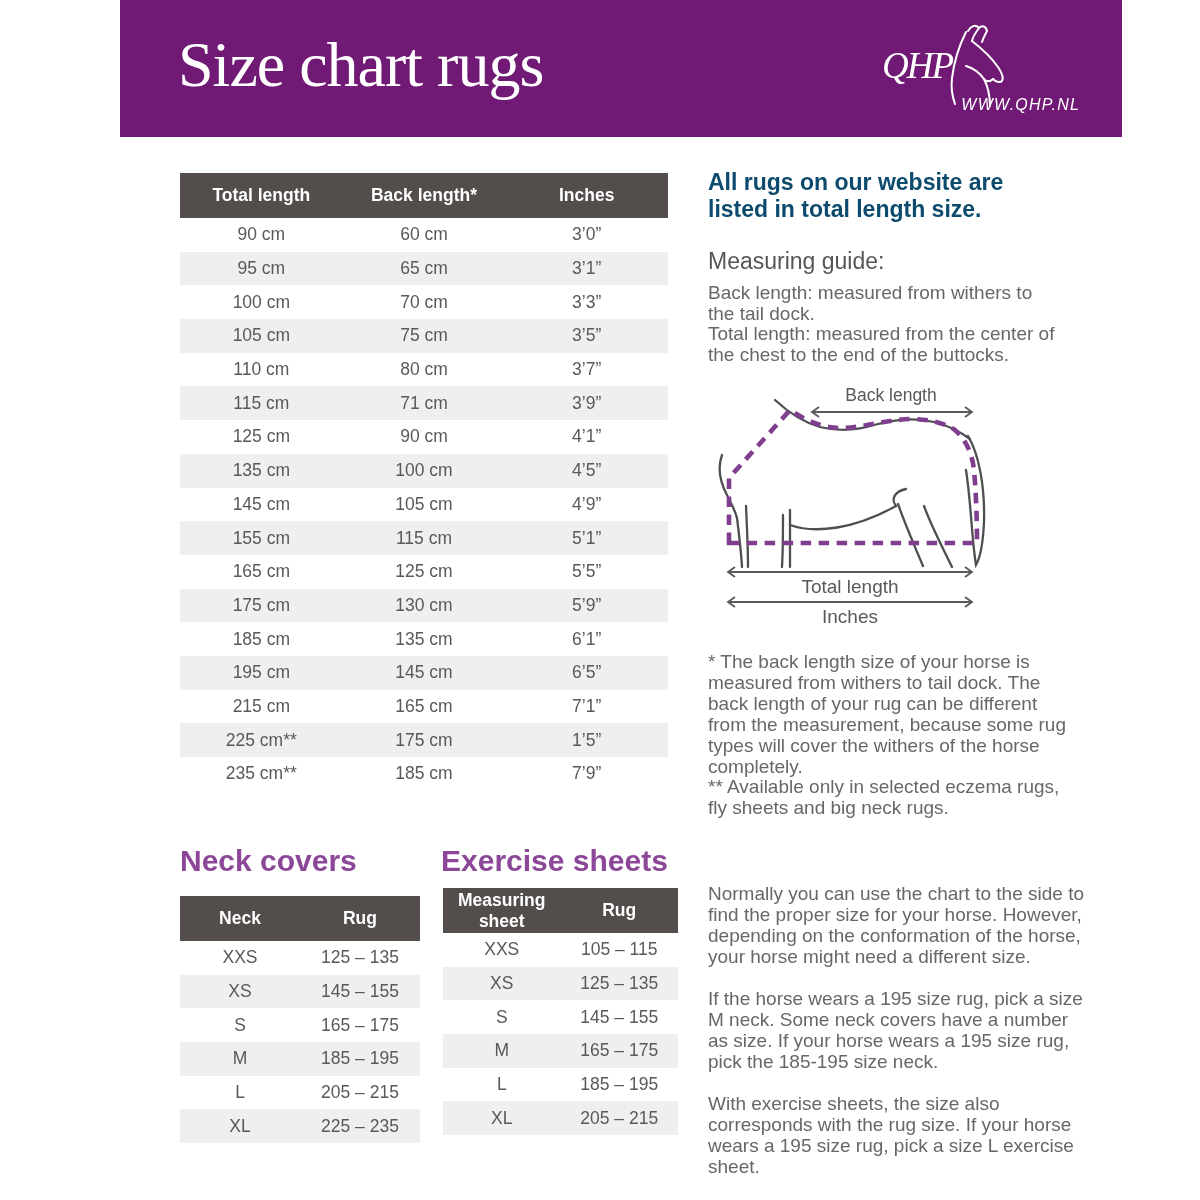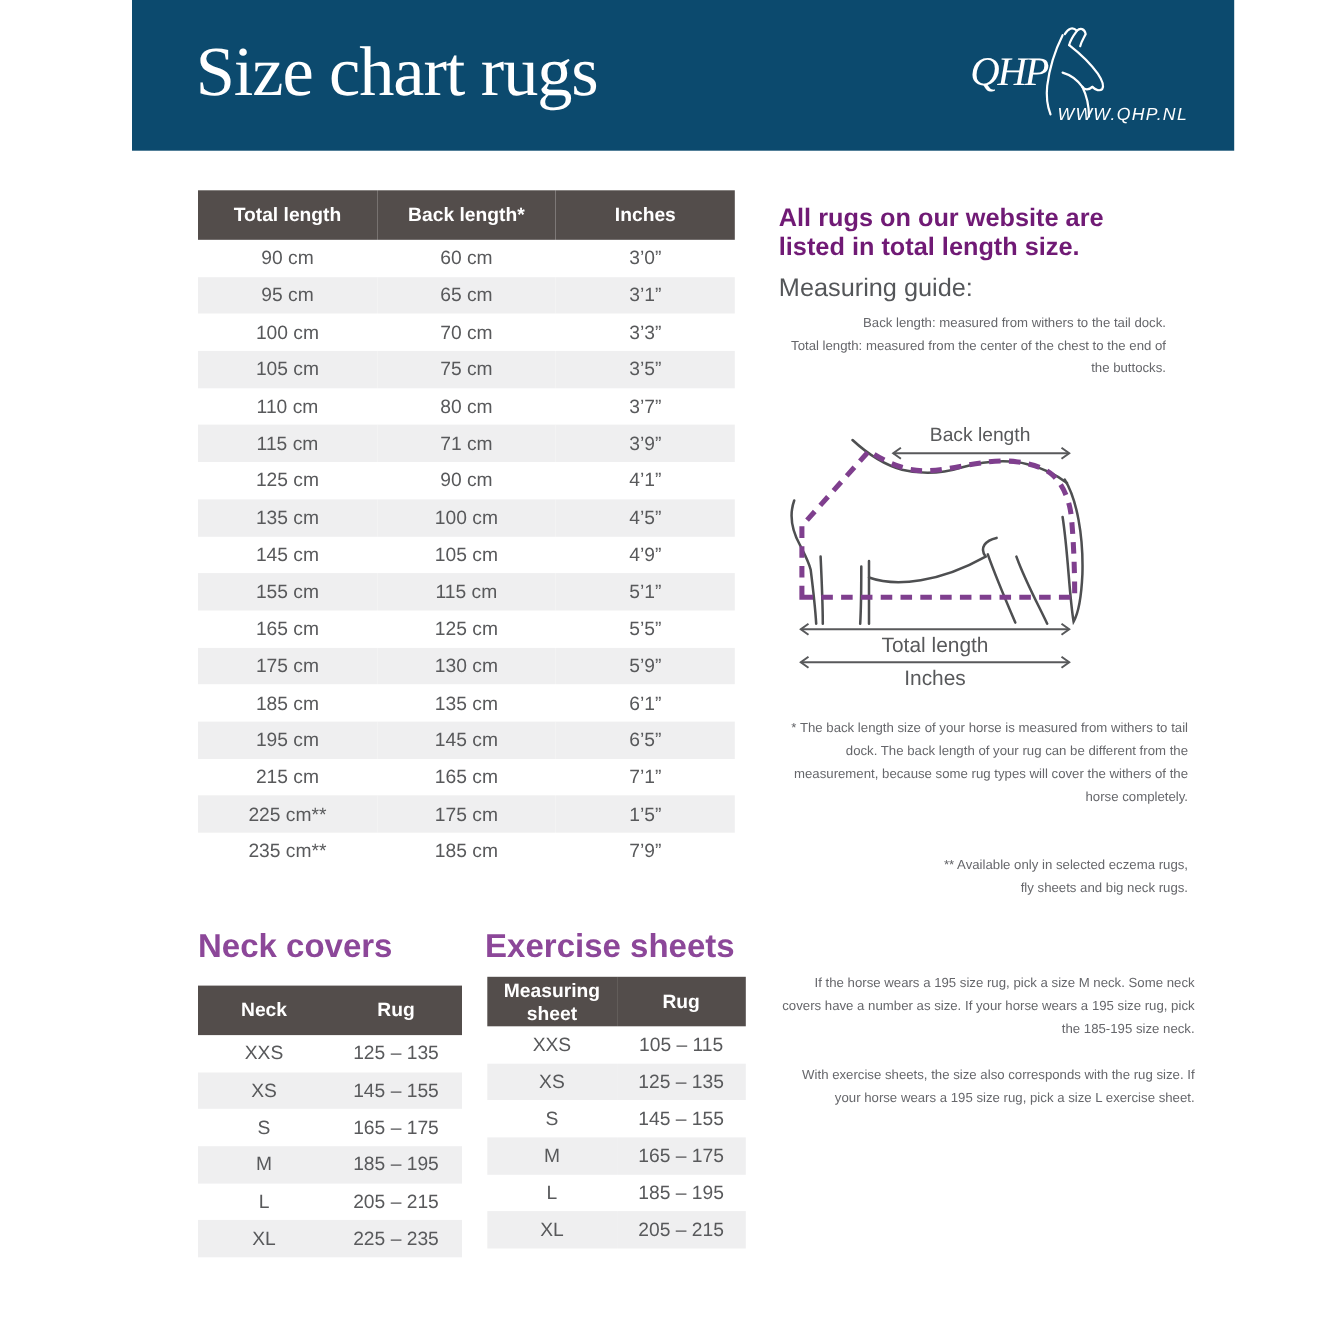--- a/index.html
+++ b/index.html
@@ -7,21 +7,21 @@
     width:1200px;height:1200px;background:#ffffff;
     font-family:"Liberation Sans", sans-serif;
     position:relative;overflow:hidden;
     -webkit-font-smoothing:antialiased;
   }
   .page{position:absolute;left:0;top:0;width:1200px;height:1200px;}
 
   
   .topbar{
     position:absolute;left:120px;top:0;width:1002px;height:137px;
-    background:#0c4a6e;
+    background:#701a75;
   }
   .page-title{
     position:absolute;left:58px;top:30px;
     font-family:"Liberation Serif", serif;
     font-size:64px;line-height:70px;color:#ffffff;
     letter-spacing:-1px;font-weight:400;white-space:nowrap;
   }
   .logo{position:absolute;left:762px;top:22px;width:210px;}
   .logo-row{display:flex;align-items:flex-end;}
   .logo-text{
@@ -49,29 +49,29 @@
   table.size-table tbody tr:nth-child(even){background:#EFEFF0;}
 
   .main-table{left:180px;top:173px;width:488px;}
   .neck-table{left:180px;top:896px;width:240px;}
   .ex-table{left:443px;top:888px;width:235px;}
   .neck-table th,.ex-table th{height:48px;}
   .neck-table td,.ex-table td{height:33.5px;}
 
   
   .intro{
-    position:absolute;left:708px;top:184px;width:380px;
-    color:#701a75;font-size:23px;font-weight:bold;line-height:27px;
+    position:absolute;left:708px;top:169px;width:380px;
+    color:#0c4a6e;font-size:23px;font-weight:bold;line-height:27px;
   }
   .mg-title{
     position:absolute;left:708px;top:248px;
     color:#545659;font-size:23px;line-height:26px;
   }
   .mg-body,.footnote,.advice{
-    color:#66676B;font-size:12px;line-height:20.5px;text-align:right;
+    color:#66676B;font-size:19px;line-height:20.5px;
   }
   .mg-body{position:absolute;left:708px;top:283px;width:352px;white-space:pre-line;}
   .footnote{position:absolute;left:708px;width:372px;line-height:21px;}
   .fn1{top:651px;}
   .fn2{top:776px;white-space:pre-line;}
 
   .diagram{position:absolute;left:700px;top:382px;}
 
   
   .sec-title{
@@ -323,17 +323,18 @@
           <td>185 – 195</td>
         </tr>
         <tr>
           <td>XL</td>
           <td>205 – 215</td>
         </tr>
       </tbody>
   </table>
 
   <div class="advice">
+    <p>Normally you can use the chart to the side to find the proper size for your horse.  However, depending on the conformation of the horse, your horse might need a different size.</p>
     <p>If the horse wears a 195 size rug, pick a size M neck. Some neck covers have a number as size. If your horse wears a 195 size rug, pick the 185-195 size neck.</p>
     <p>With exercise sheets, the size also corresponds with the rug size. If your horse wears a 195 size rug, pick a size L exercise sheet.</p>
   </div>
 
 </div>
 
 </body></html>

